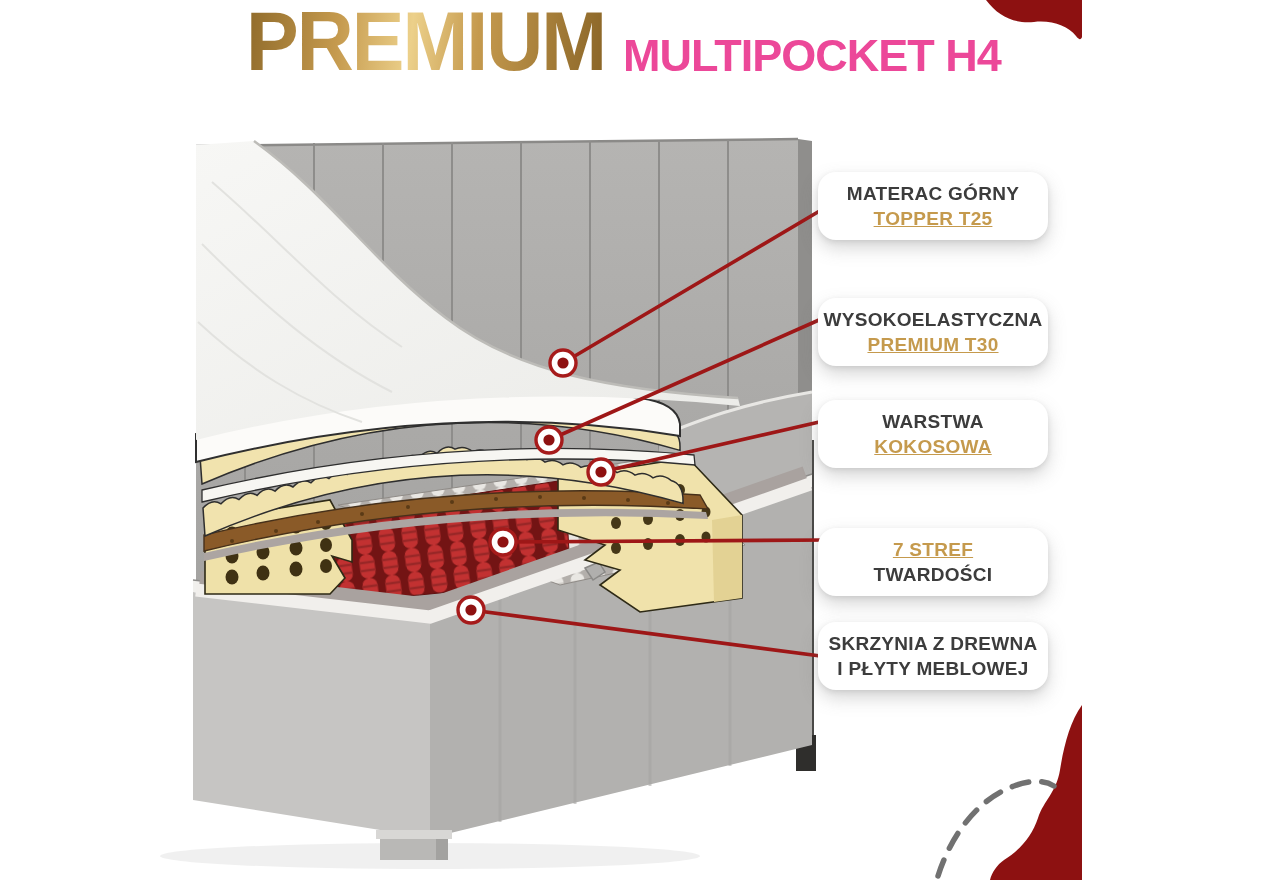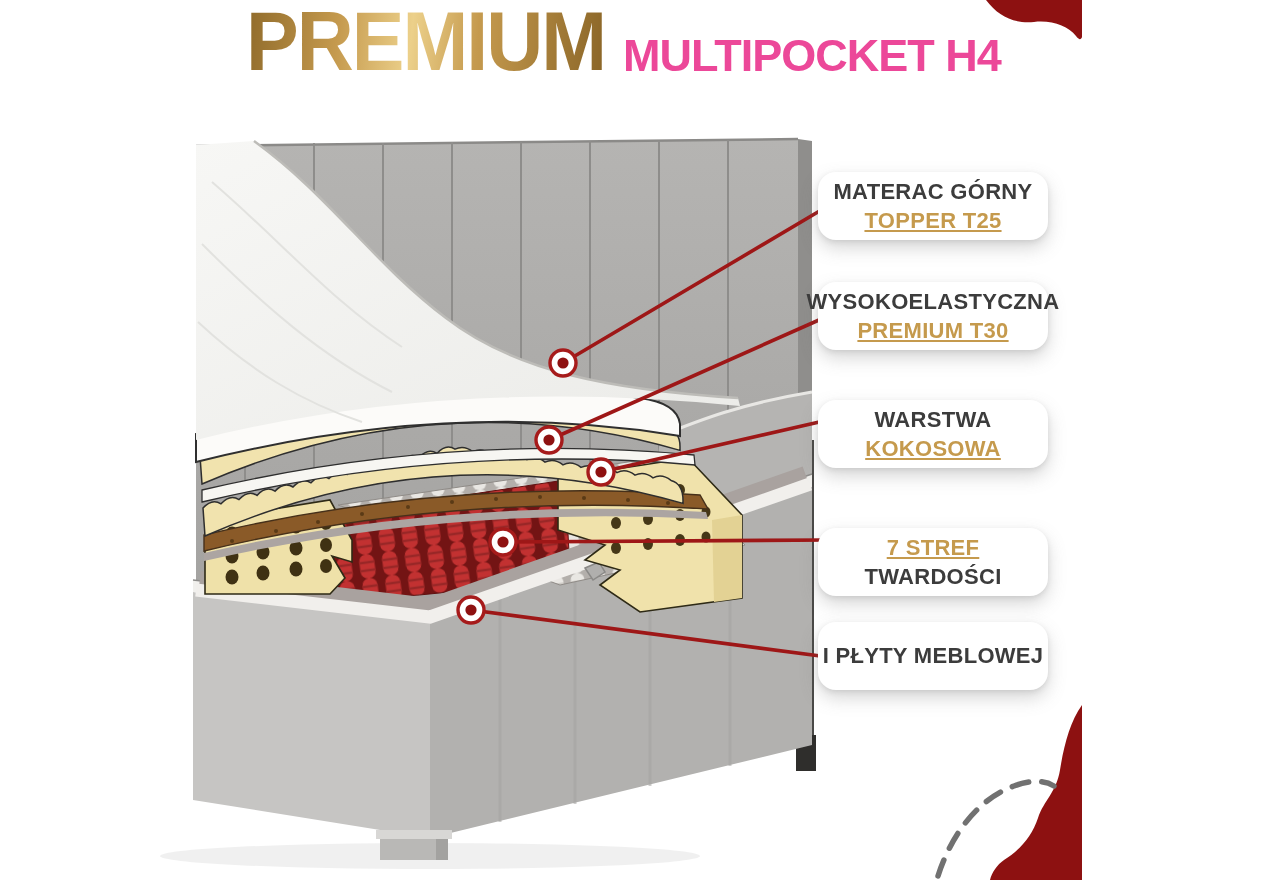--- a/index.html
+++ b/index.html
@@ -20,21 +20,21 @@
     background:linear-gradient(97deg,#8f6a2a 0%,#c59a4e 26%,#ecd08a 46%,#c59a4e 64%,#8a6527 100%);
     -webkit-background-clip:text;background-clip:text;color:transparent;-webkit-text-fill-color:transparent;
     transform:scaleY(1.06);transform-origin:bottom;display:inline-block;
   }
   .model{font-size:45px;font-weight:700;letter-spacing:-1px;color:#ec4899;line-height:1;display:inline-block;}
   
   .label-card{
     position:absolute;left:818px;width:230px;height:68px;background:#ffffff;border-radius:18px;
     box-shadow:0 8px 18px rgba(110,110,110,.28),0 2px 5px rgba(120,120,120,.18);
     display:flex;flex-direction:column;align-items:center;justify-content:center;
-    font-size:22px;font-weight:700;color:var(--dark-text);letter-spacing:.3px;line-height:1.32;
+    font-size:19px;font-weight:700;color:var(--dark-text);letter-spacing:.3px;line-height:1.32;
     text-align:center;z-index:5;
   }
   .label-card .gold{color:var(--gold);text-decoration:underline;}
 </style>
 </head>
 <body>
 
 <div class="stage">
 
   <svg width="1280" height="880" viewBox="0 0 1280 880">
@@ -234,29 +234,30 @@
 
   <div class="title">
     <span class="brand">PREMIUM</span>
     <span class="model">MULTIPOCKET H4</span>
   </div>
 
   <div class="label-card" style="top:172px">
     <span>MATERAC GÓRNY</span>
     <span class="gold">TOPPER T25</span>
   </div>
-  <div class="label-card" style="top:282px">
+  <div class="label-card" style="top:298px">
     <span>WYSOKOELASTYCZNA</span>
     <span class="gold">PREMIUM T30</span>
   </div>
   <div class="label-card" style="top:400px">
     <span>WARSTWA</span>
     <span class="gold">KOKOSOWA</span>
   </div>
   <div class="label-card" style="top:528px">
     <span class="gold">7 STREF</span>
     <span>TWARDOŚCI</span>
   </div>
   <div class="label-card" style="top:622px">
+    <span>SKRZYNIA Z DREWNA</span>
     <span>I PŁYTY MEBLOWEJ</span>
   </div>
 
 </div>
 
 </body></html>

